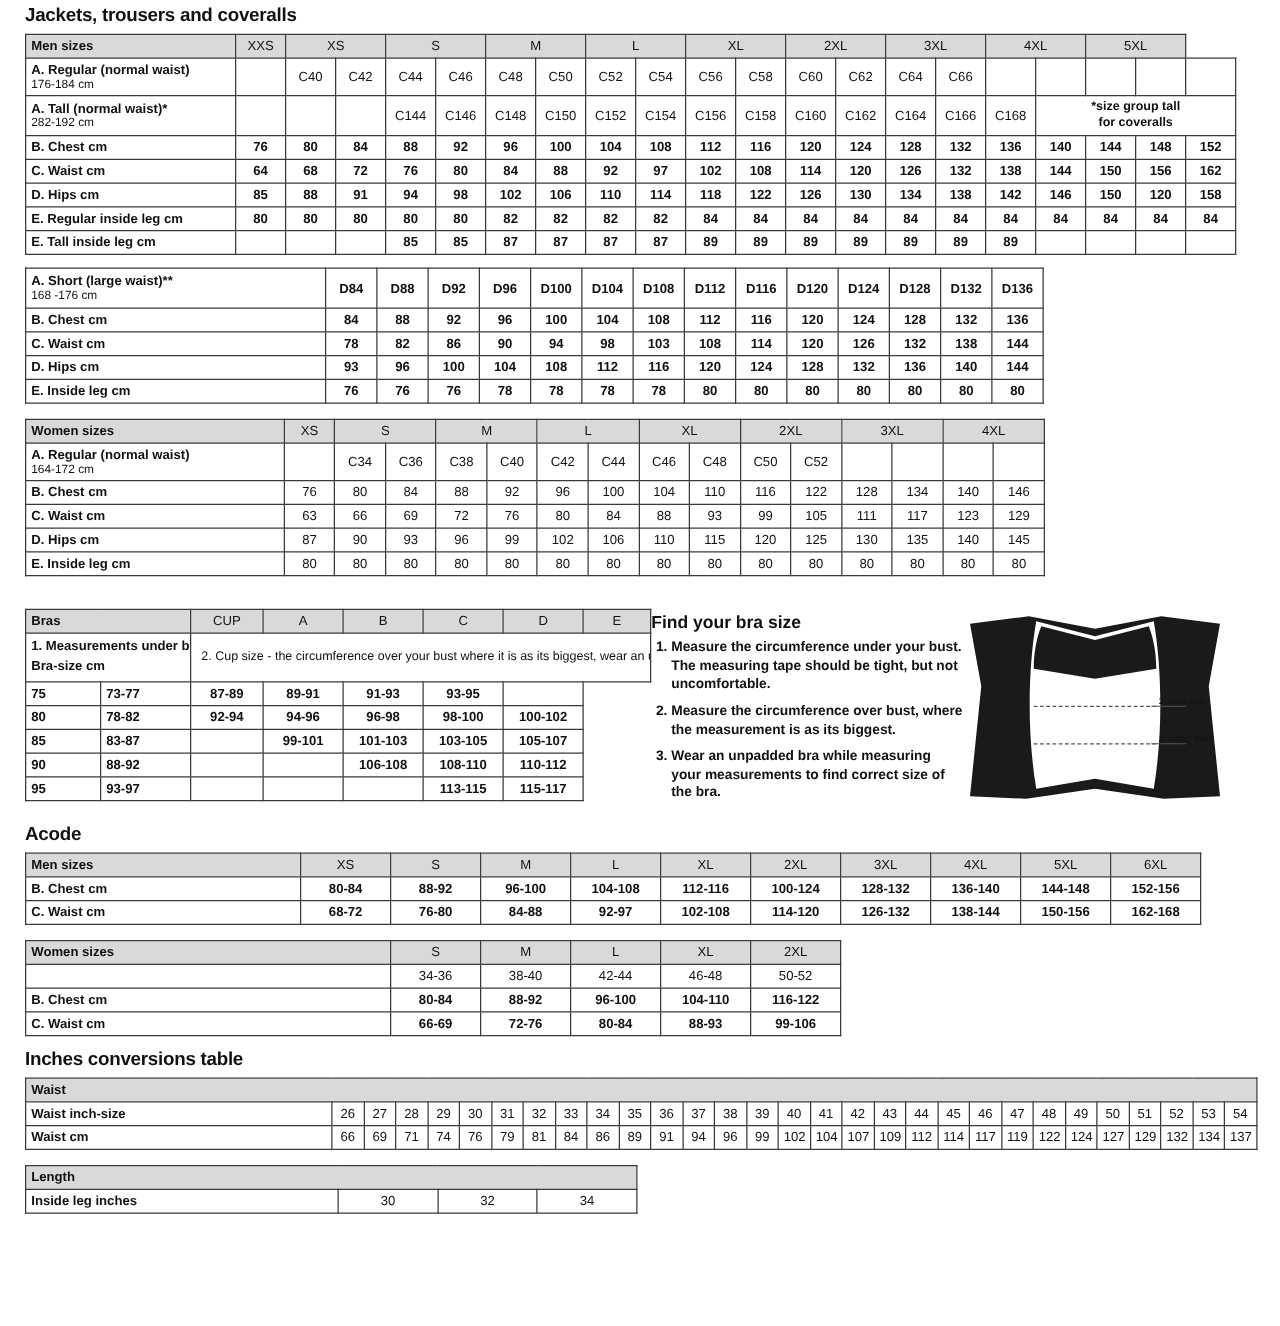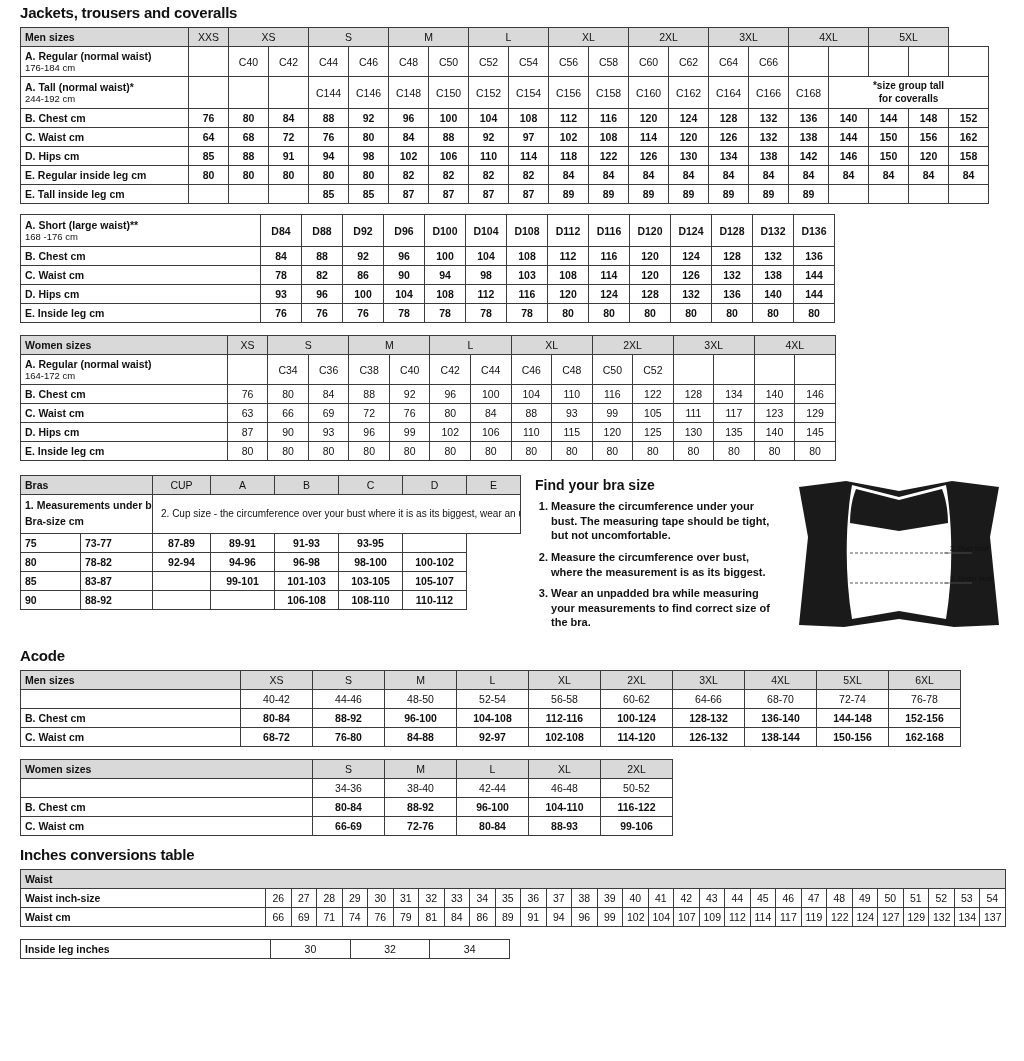--- a/index.html
+++ b/index.html
@@ -48,21 +48,21 @@
   table.t-short { width:816px; margin-top:10px; }
   table.t-women { width:816px; margin-top:12px; }
 
   .sizegrp-note { text-align:center; font-weight:bold; font-size:10px; line-height:1.25; }
   .note-right {
     font-size:10px; font-weight:bold; line-height:1.3;
     padding-left:10px; vertical-align:middle; text-align:left;
   }
 
   
-  .bra-wrap { display:flex; gap:14px; margin-top:14px; align-items:flex-start; }
+  .bra-wrap { display:flex; margin-top:26px; align-items:flex-start; }
   table.t-bra { width:500px; }
   table.t-bra td { height:17px; }
   .bra-left-label { text-align:left; font-weight:bold; line-height:1.5; }
   .bra-cup-desc { text-align:center; font-size:10px; line-height:1.35; padding:4px 8px; }
   .bra-guide { width:250px; padding-top:2px; }
   .bra-guide h3 { font-size:14px; font-weight:bold; margin:0 0 6px 0; }
   .bra-guide ol { margin:0; padding-left:16px; }
   .bra-guide li { font-size:11px; line-height:1.33; margin-bottom:7px; font-weight:bold; }
   .bra-figure { width:210px; height:150px; position:relative; margin-top:4px; }
 
@@ -123,21 +123,21 @@
           <td>C66</td>
           <td></td>
           <td></td>
           <td></td>
           <td></td>
           <td></td>
         </tr>
         <tr>
           <td class="rowlabel">
             <div>A. Tall (normal waist)*</div>
-            <div class="sub">244-192 cm</div>
+            <div class="sub">282-192 cm</div>
           </td>
           <td></td>
           <td></td>
           <td></td>
           <td>C144</td>
           <td>C146</td>
           <td>C148</td>
           <td>C150</td>
           <td>C152</td>
           <td>C154</td>
@@ -569,20 +569,29 @@
           </tr>
           <tr>
             <td class="rowlabel">90</td>
             <td class="rowlabel">88-92</td>
             <td class="bold"></td>
             <td class="bold"></td>
             <td class="bold">106-108</td>
             <td class="bold">108-110</td>
             <td class="bold">110-112</td>
           </tr>
+          <tr>
+            <td class="rowlabel">95</td>
+            <td class="rowlabel">93-97</td>
+            <td class="bold"></td>
+            <td class="bold"></td>
+            <td class="bold"></td>
+            <td class="bold">113-115</td>
+            <td class="bold">115-117</td>
+          </tr>
         </tbody>
     </table>
 
     <div class="bra-guide">
       <h3>Find your bra size</h3>
       <ol id="bra-steps">
           <li>Measure the circumference under your bust. The measuring tape should be tight, but not uncomfortable.</li>
           <li>Measure the circumference over bust, where the measurement is as its biggest.</li>
           <li>Wear an unpadded bra while measuring your measurements to find correct size of the bra.</li>
         </ol>
@@ -617,33 +626,20 @@
           <td class="hdr">XS</td>
           <td class="hdr">S</td>
           <td class="hdr">M</td>
           <td class="hdr">L</td>
           <td class="hdr">XL</td>
           <td class="hdr">2XL</td>
           <td class="hdr">3XL</td>
           <td class="hdr">4XL</td>
           <td class="hdr">5XL</td>
           <td class="hdr">6XL</td>
-        </tr>
-        <tr>
-          <td></td>
-          <td>40-42</td>
-          <td>44-46</td>
-          <td>48-50</td>
-          <td>52-54</td>
-          <td>56-58</td>
-          <td>60-62</td>
-          <td>64-66</td>
-          <td>68-70</td>
-          <td>72-74</td>
-          <td>76-78</td>
         </tr>
         <tr>
           <td class="rowlabel">B. Chest cm</td>
           <td class="bold">80-84</td>
           <td class="bold">88-92</td>
           <td class="bold">96-100</td>
           <td class="bold">104-108</td>
           <td class="bold">112-116</td>
           <td class="bold">100-124</td>
           <td class="bold">128-132</td>
@@ -786,20 +782,23 @@
       </tbody>
   </table>
 
   <table class="t-length">
     <colgroup>
       <col style="width:245px">
       <col span="3" style="width:78px">
     </colgroup>
     <tbody id="length-body">
         <tr>
+          <td class="secthdr" colspan="4">Length</td>
+        </tr>
+        <tr>
           <td class="rowlabel">Inside leg inches</td>
           <td>30</td>
           <td>32</td>
           <td>34</td>
         </tr>
       </tbody>
   </table>
 
 </div>
 

